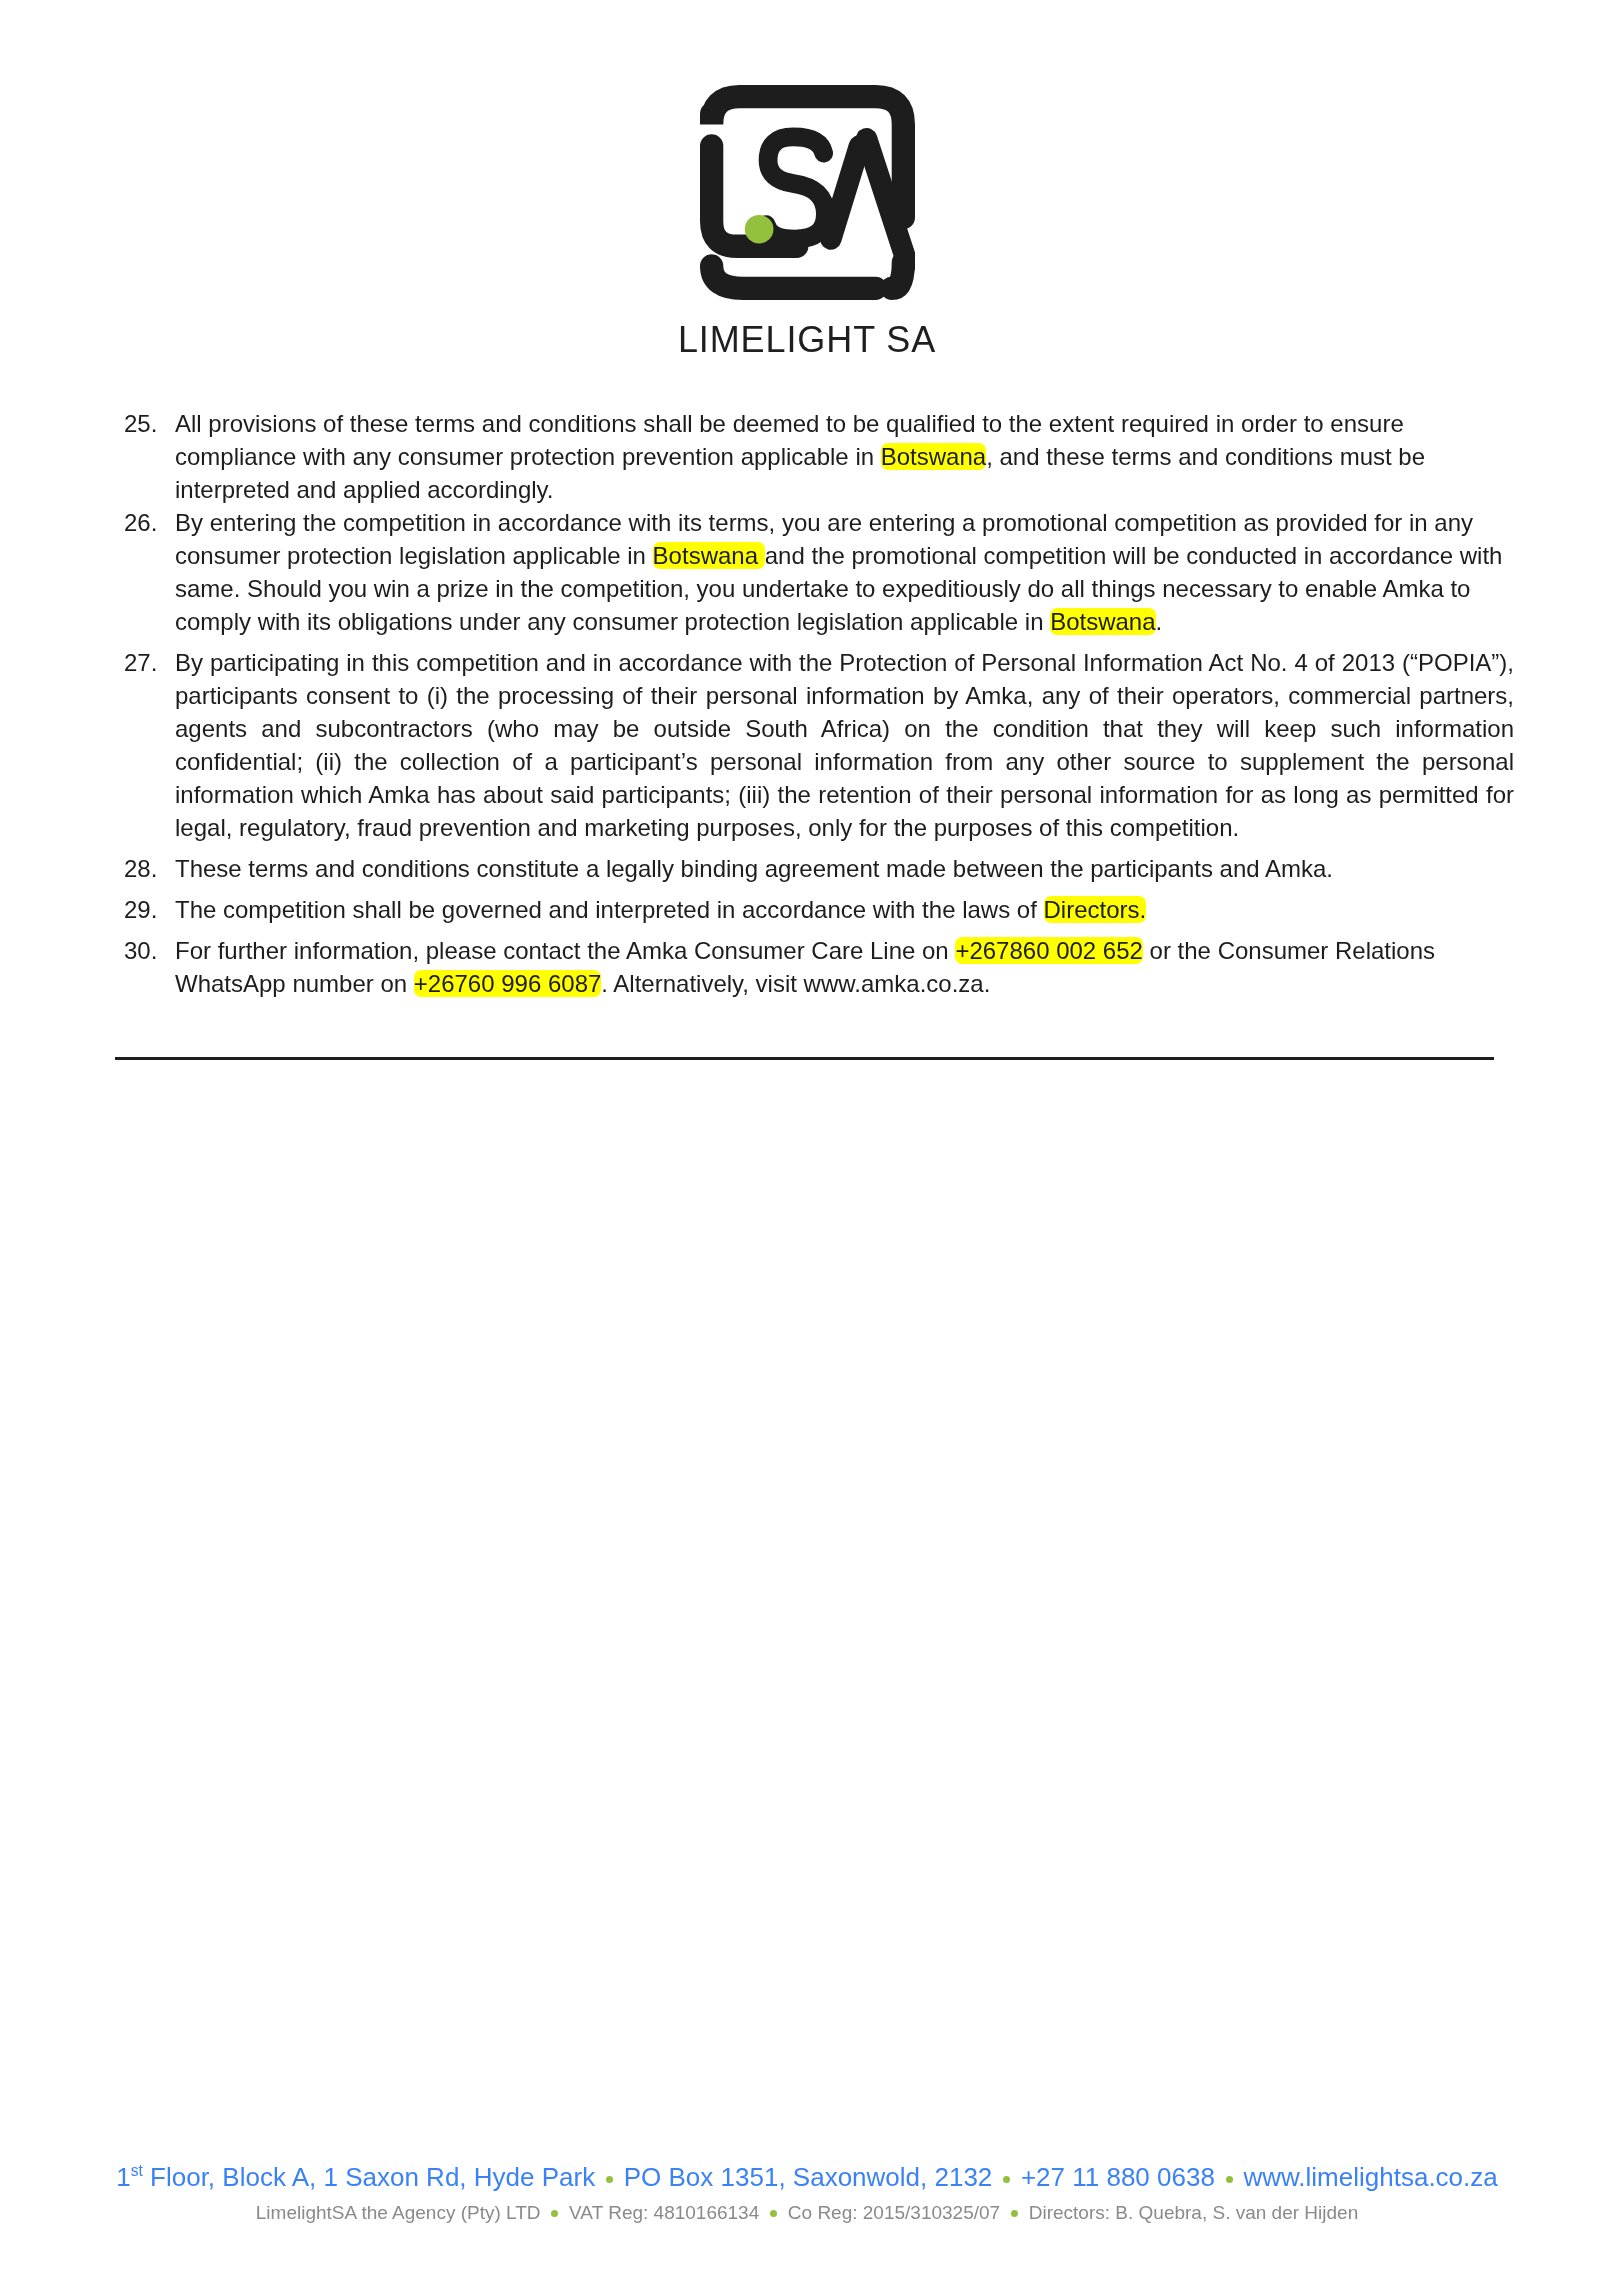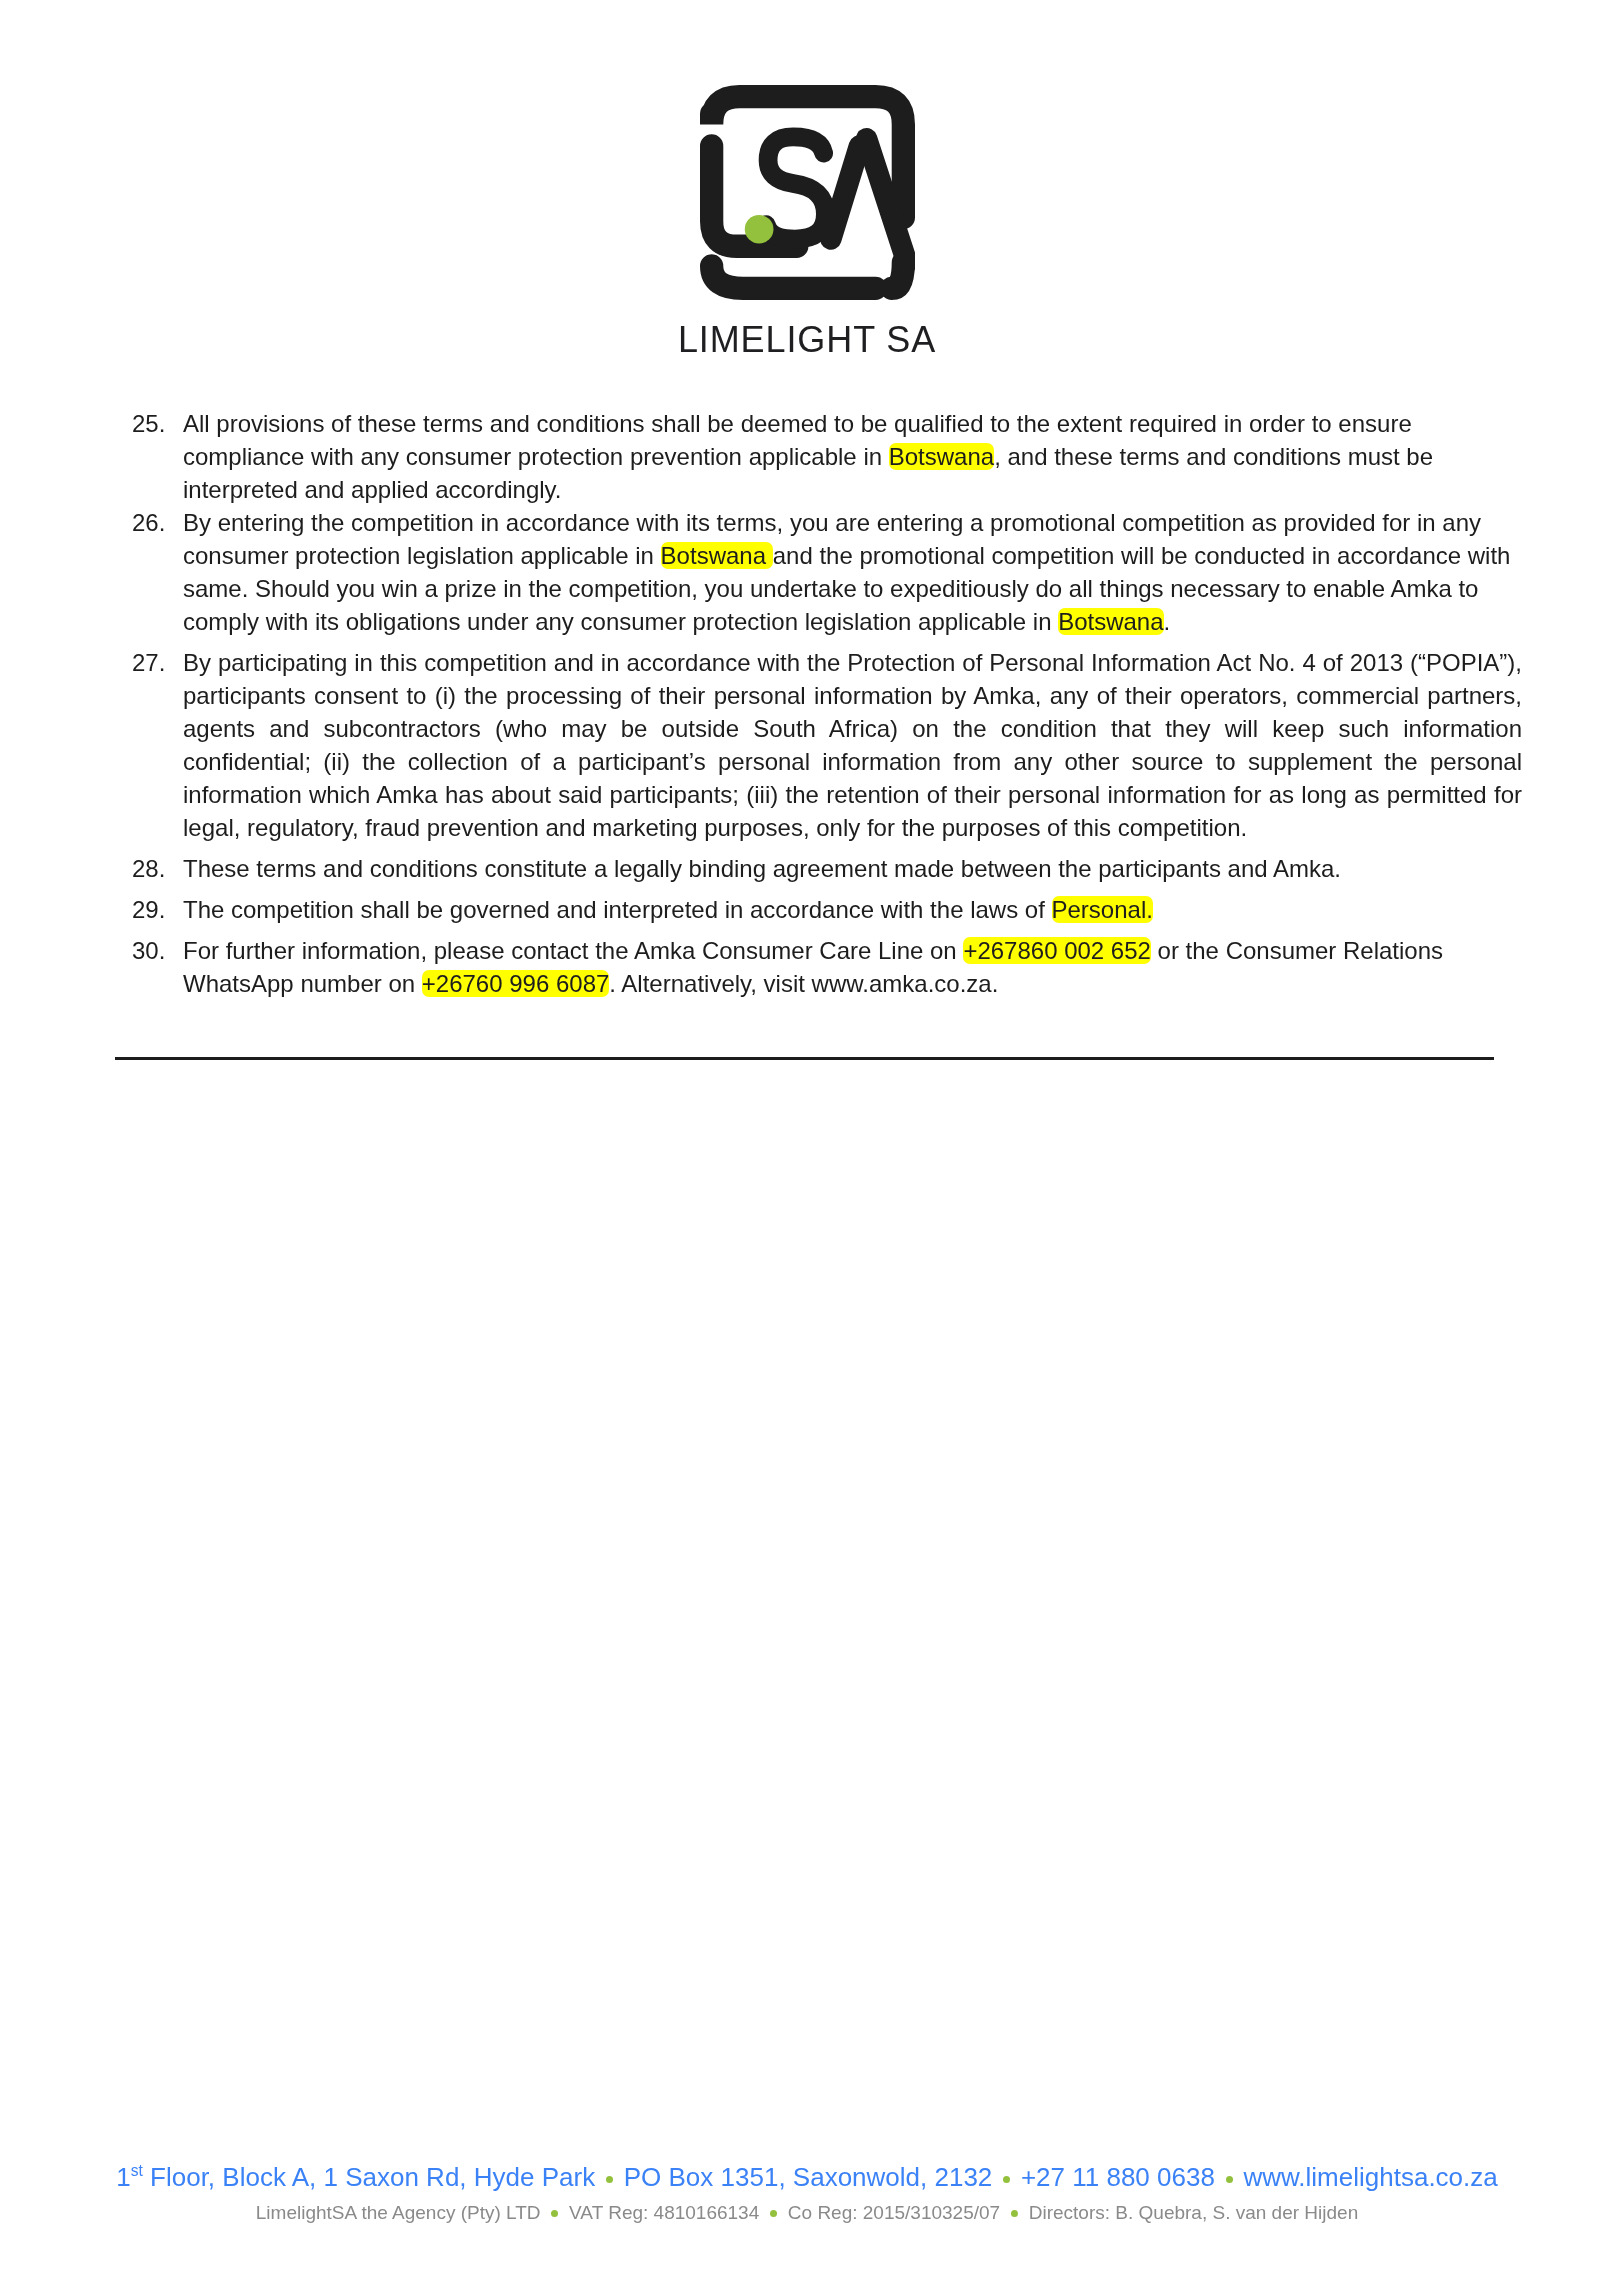--- a/index.html
+++ b/index.html
@@ -31,21 +31,21 @@
     font-size:36px;
     font-weight:400;
     letter-spacing:0.9px;
     color:#1f1f22;
     white-space:nowrap;
   }
 
   
   .terms{
     position:absolute;
-    top:407px;left:132px;width:1390px;
+    top:407px;left:124px;width:1390px;
     font-size:24px;
     line-height:33px;
   }
   .term{position:relative;padding-left:51px;}
   .term.sp{margin-top:8px;}
   .term .num{position:absolute;left:0;top:0;}
   .term.justify .txt-block{text-align:justify;}
   .hl{background:var(--hl);border-radius:7px;}
   sup{font-size:0.6em;line-height:0;}
 
@@ -128,21 +128,21 @@
     <div class="txt-block"><span>By participating in this competition and in accordance with the Protection of Personal Information Act No. 4 of 2013 (“POPIA”), participants consent to (i) the processing of their personal information by Amka, any of their operators, commercial partners, agents and subcontractors (who may be outside South Africa) on the condition that they will keep such information confidential; (ii) the collection of a participant’s personal information from any other source to supplement the personal information which Amka has about said participants; (iii) the retention of their personal information for as long as permitted for legal, regulatory, fraud prevention and marketing purposes, only for the purposes of this competition.</span></div>
   </div>
 
   <div class="term sp">
     <span class="num">28.</span>
     <div class="txt-block"><span>These terms and conditions constitute a legally binding agreement made between the participants and Amka.</span></div>
   </div>
 
   <div class="term sp">
     <span class="num">29.</span>
-    <div class="txt-block"><span>The competition shall be governed and interpreted in accordance with the laws of </span><span class="hl">Personal.</span></div>
+    <div class="txt-block"><span>The competition shall be governed and interpreted in accordance with the laws of </span><span class="hl">Directors.</span></div>
   </div>
 
   <div class="term sp">
     <span class="num">30.</span>
     <div class="txt-block"><span>For further information, please contact the Amka Consumer Care Line on </span><span class="hl">+267860 002 652</span><span> or the Consumer Relations WhatsApp number on </span><span class="hl">+26760 996 6087</span><span>. Alternatively, visit www.amka.co.za.</span></div>
   </div>
 
 </div>
 
 <div class="rule"></div>

